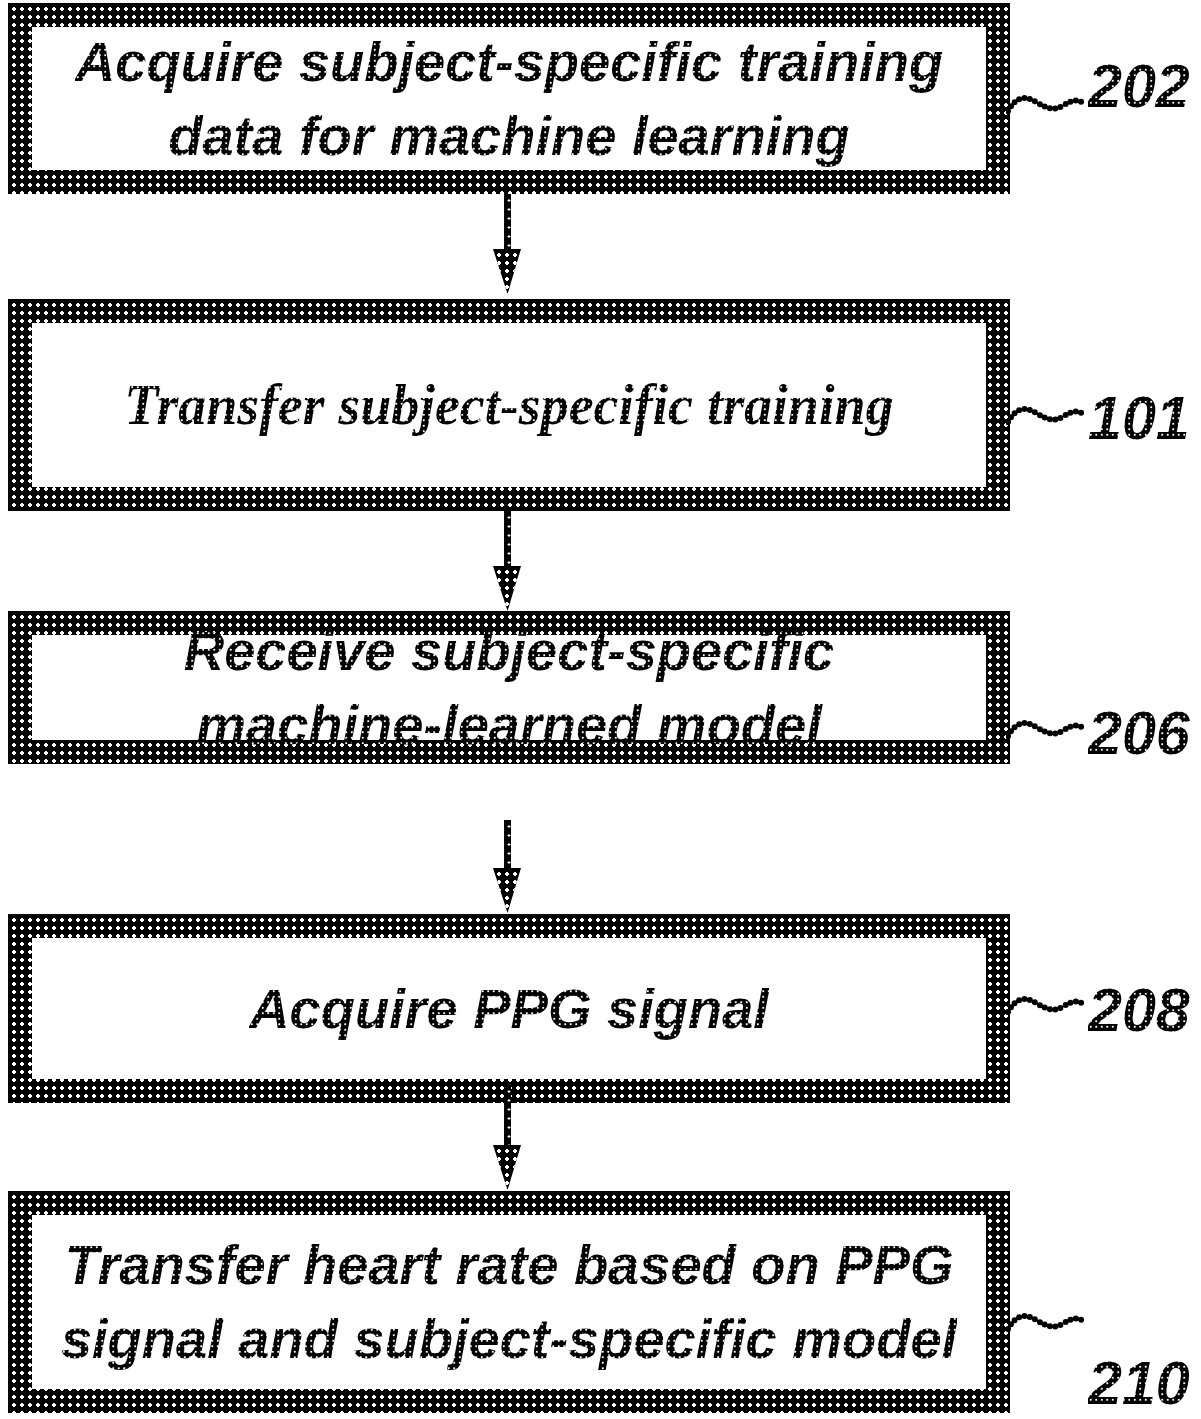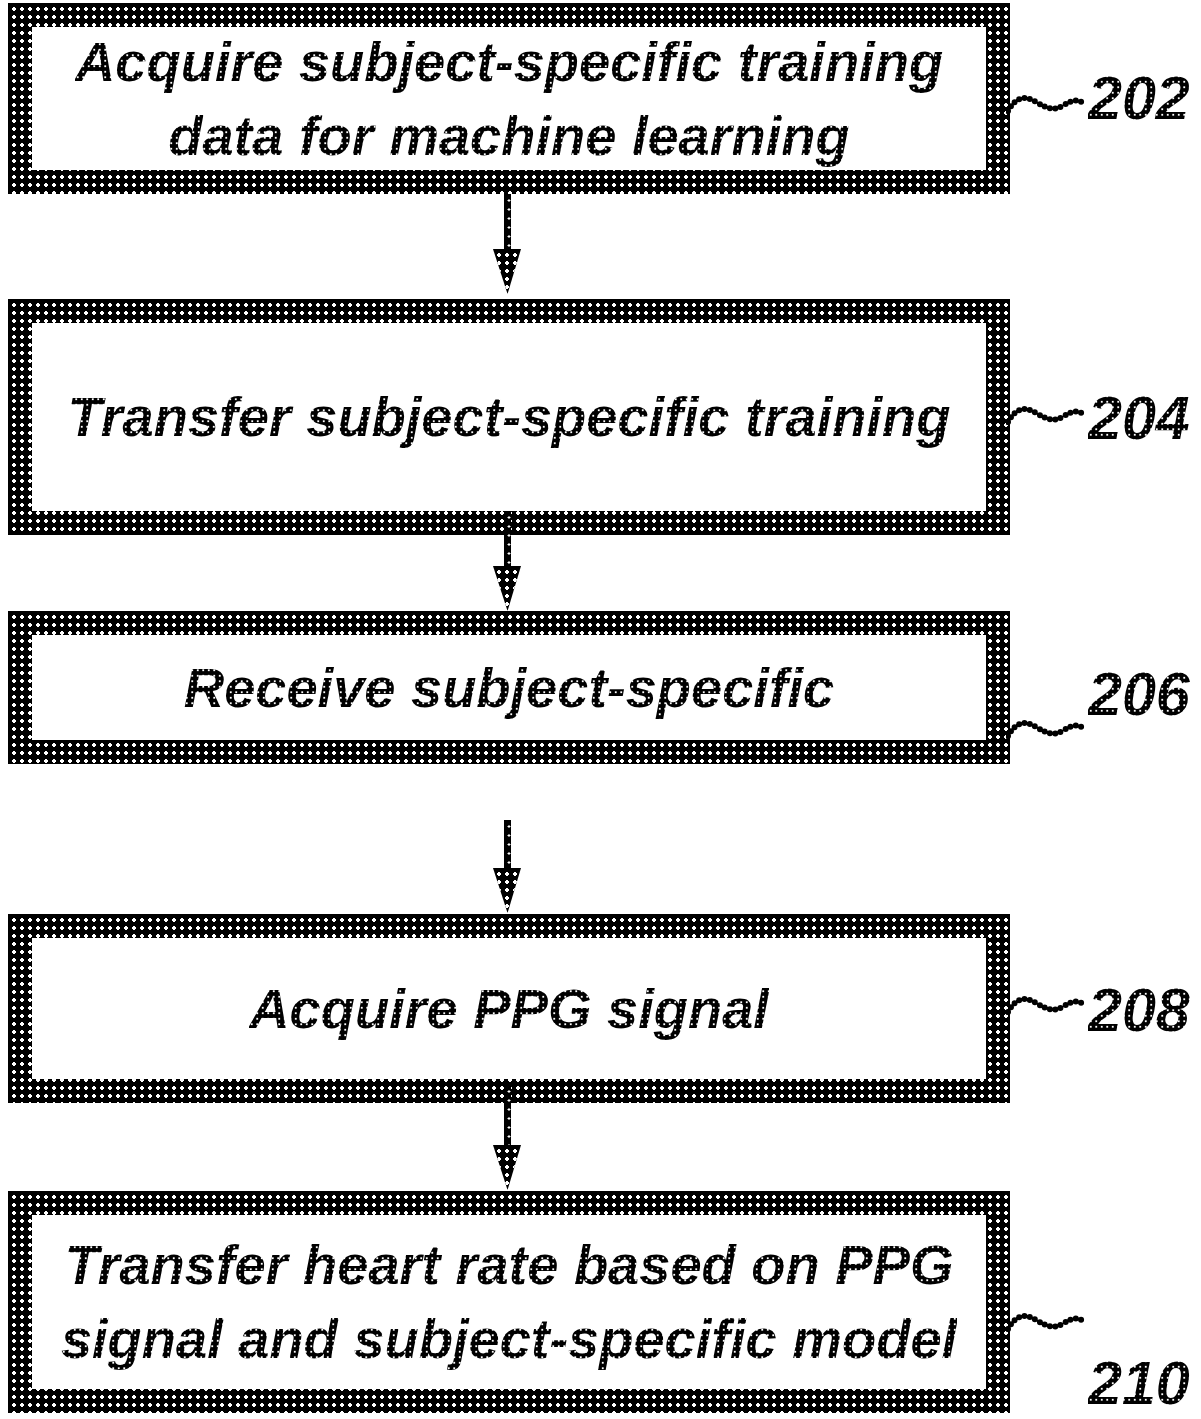--- a/index.html
+++ b/index.html
@@ -116,37 +116,38 @@
         <span class="line">data for machine learning</span>
       </div>
     </div>
   </div>
 
   <div class="arrow">
     <div class="stem" style="left:504px;top:194px;height:56px;"></div>
     <div class="head ht" style="left:493px;top:249px;"></div>
   </div>
 
-  <div class="node ht" style="top:299px;height:236px;">
+  <div class="node ht" style="top:299px;height:212px;font-family:Liberation Serif, serif;">
     <div class="node-inner">
       <div class="node-label ht-text">
         <span class="line">Transfer subject-specific training</span>
       </div>
     </div>
   </div>
 
   <div class="arrow">
     <div class="stem" style="left:504px;top:511px;height:56px;"></div>
     <div class="head ht" style="left:493px;top:566px;"></div>
   </div>
 
   <div class="node ht" style="top:611px;height:153px;">
     <div class="node-inner">
       <div class="node-label ht-text">
         <span class="line">Receive subject-specific</span>
+        <span class="line">machine-learned model</span>
       </div>
     </div>
   </div>
 
   <div class="arrow">
     <div class="stem" style="left:504px;top:820px;height:50px;"></div>
     <div class="head ht" style="left:493px;top:868px;"></div>
   </div>
 
   <div class="node ht" style="top:914px;height:189px;">
@@ -180,19 +181,19 @@
   <svg class="squig" style="left:1006px;top:712px;" viewBox="0 0 80 36">
       <path d="M2 24 C 10 10, 18 8, 30 15 S 48 24, 58 18 S 72 13, 78 16"></path>
     </svg>
   <svg class="squig" style="left:1006px;top:988px;" viewBox="0 0 80 36">
       <path d="M2 24 C 10 10, 18 8, 30 15 S 48 24, 58 18 S 72 13, 78 16"></path>
     </svg>
   <svg class="squig" style="left:1006px;top:1305px;" viewBox="0 0 80 36">
       <path d="M2 24 C 10 10, 18 8, 30 15 S 48 24, 58 18 S 72 13, 78 16"></path>
     </svg>
 
-  <div class="ref ht-text" style="top:68px;text-align:center;">202</div>
-  <div class="ref ht-text" style="top:388px;">204</div>
-  <div class="ref ht-text" style="top:664px;">206</div>
+  <div class="ref ht-text" style="top:56px;text-align:center;">202</div>
+  <div class="ref ht-text" style="top:388px;">101</div>
+  <div class="ref ht-text" style="top:703px;">206</div>
   <div class="ref ht-text" style="top:980px;">208</div>
   <div class="ref ht-text" style="top:1353px;">210</div>
 
 </div>
 
 </body></html>

